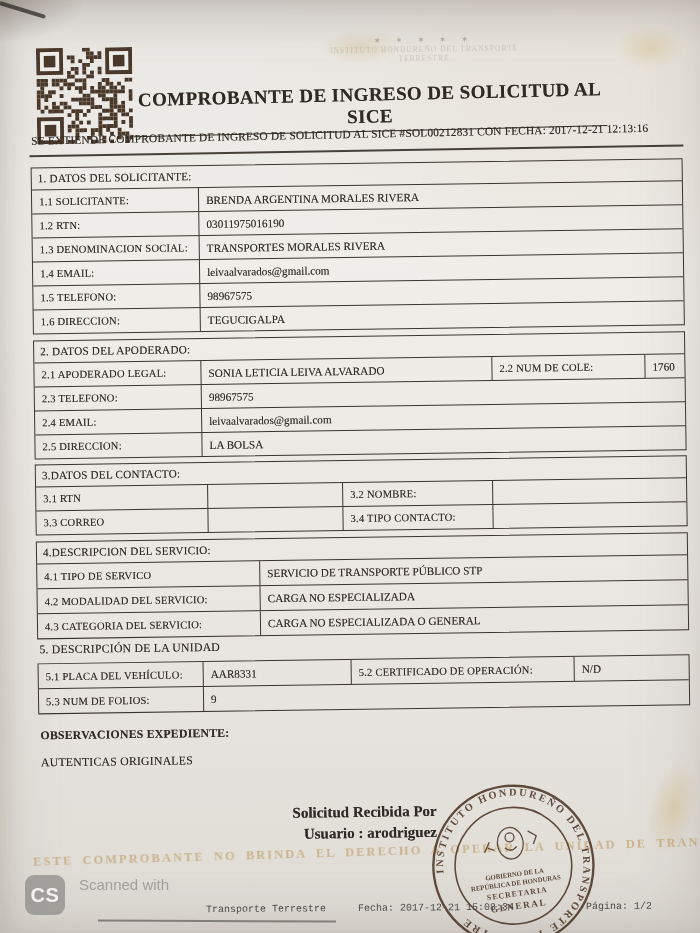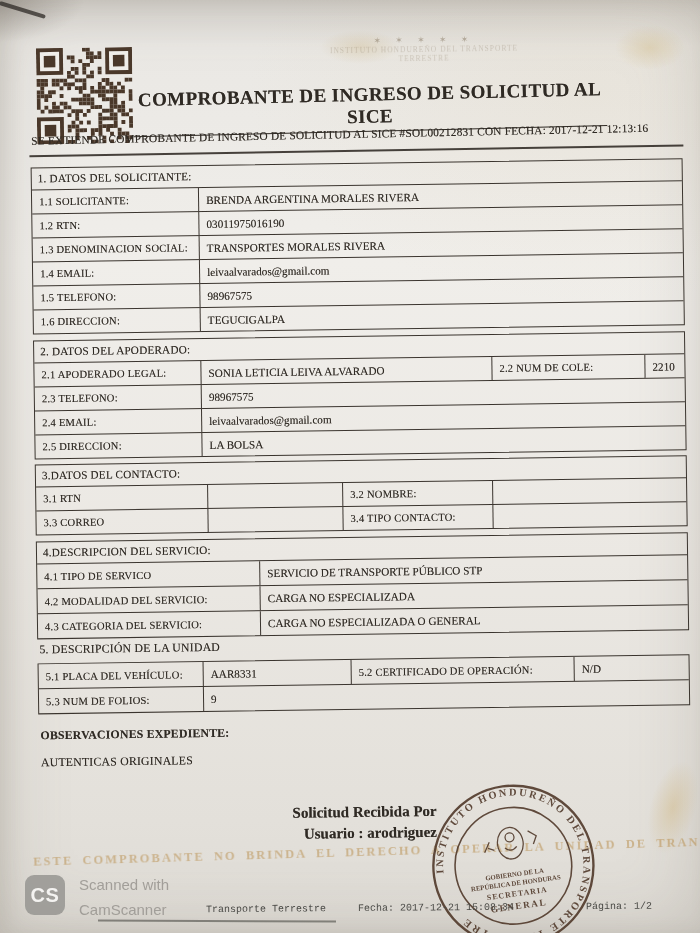--- a/index.html
+++ b/index.html
@@ -333,21 +333,21 @@
         <div class="c val grow">TEGUCIGALPA</div>
       </div>
     </div>
 
     <div class="sec" style="top:336px">
       <div class="hdr">2. DATOS DEL APODERADO:</div>
       <div class="row">
         <div class="c lab" style="width:152px">2.1 APODERADO LEGAL:</div>
         <div class="c val" style="width:276px">SONIA LETICIA LEIVA ALVARADO</div>
         <div class="c lab" style="width:138px">2.2 NUM DE COLE:</div>
-        <div class="c val grow">2210</div>
+        <div class="c val grow">1760</div>
       </div>
       <div class="row">
         <div class="c lab" style="width:152px">2.3 TELEFONO:</div>
         <div class="c val grow">98967575</div>
       </div>
       <div class="row">
         <div class="c lab" style="width:152px">2.4 EMAIL:</div>
         <div class="c val grow">leivaalvarados@gmail.com</div>
       </div>
       <div class="row">
@@ -439,16 +439,15 @@
     <div class="footer">
       <span class="f-left">Transporte Terrestre</span>
       <span class="f-date">Fecha: 2017-12-21 15:08:34</span>
       <span class="f-page">Página: 1/2</span>
     </div>
   </div>
 
   <div class="cs-badge">CS</div>
   <div class="cs-text">
     <div>Scanned with</div>
-    <div>CamScanner</div>
   </div>
   <div class="cs-underline"></div>
 </div>
 
 </body></html>

